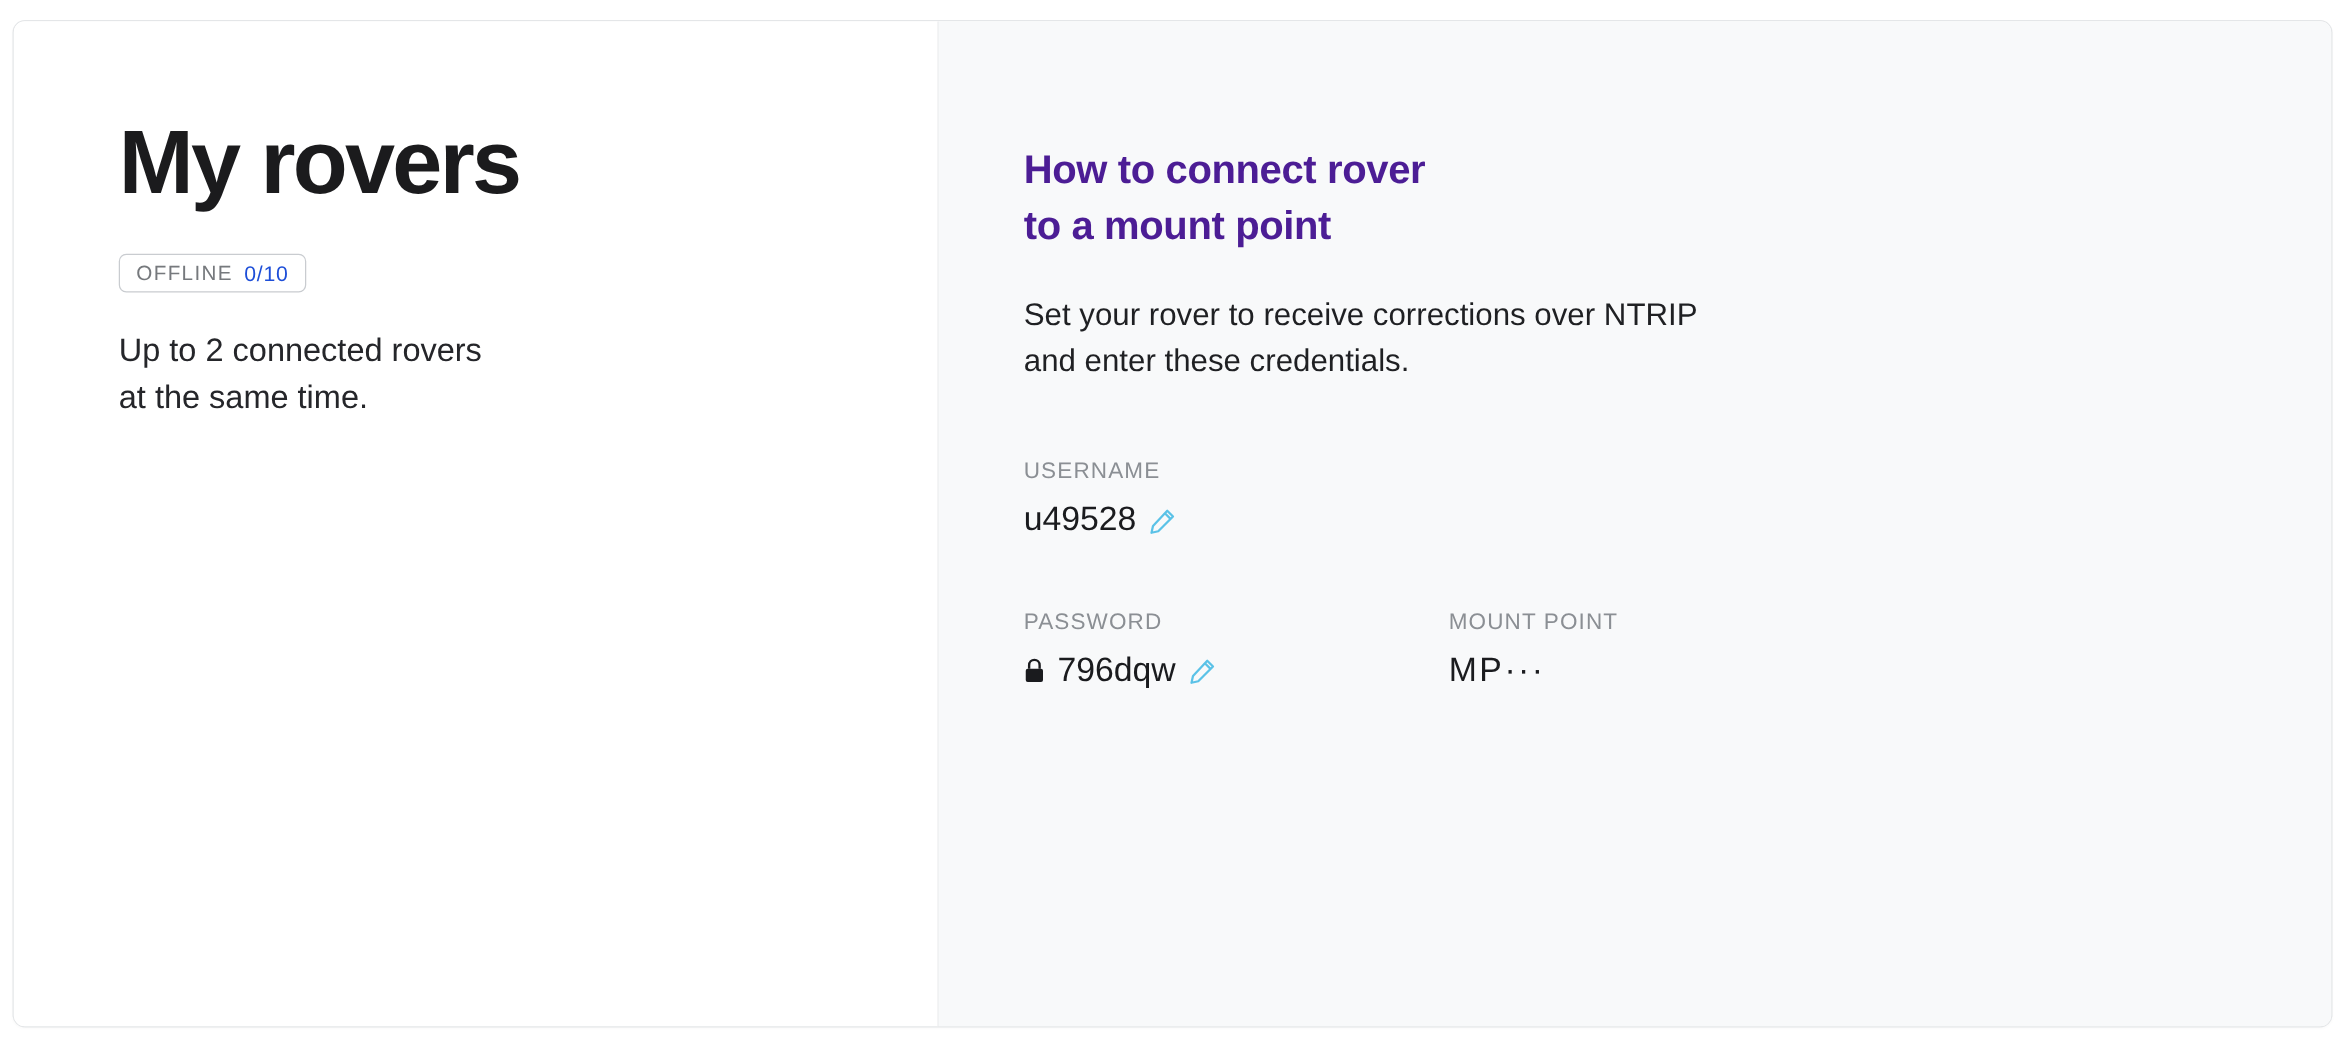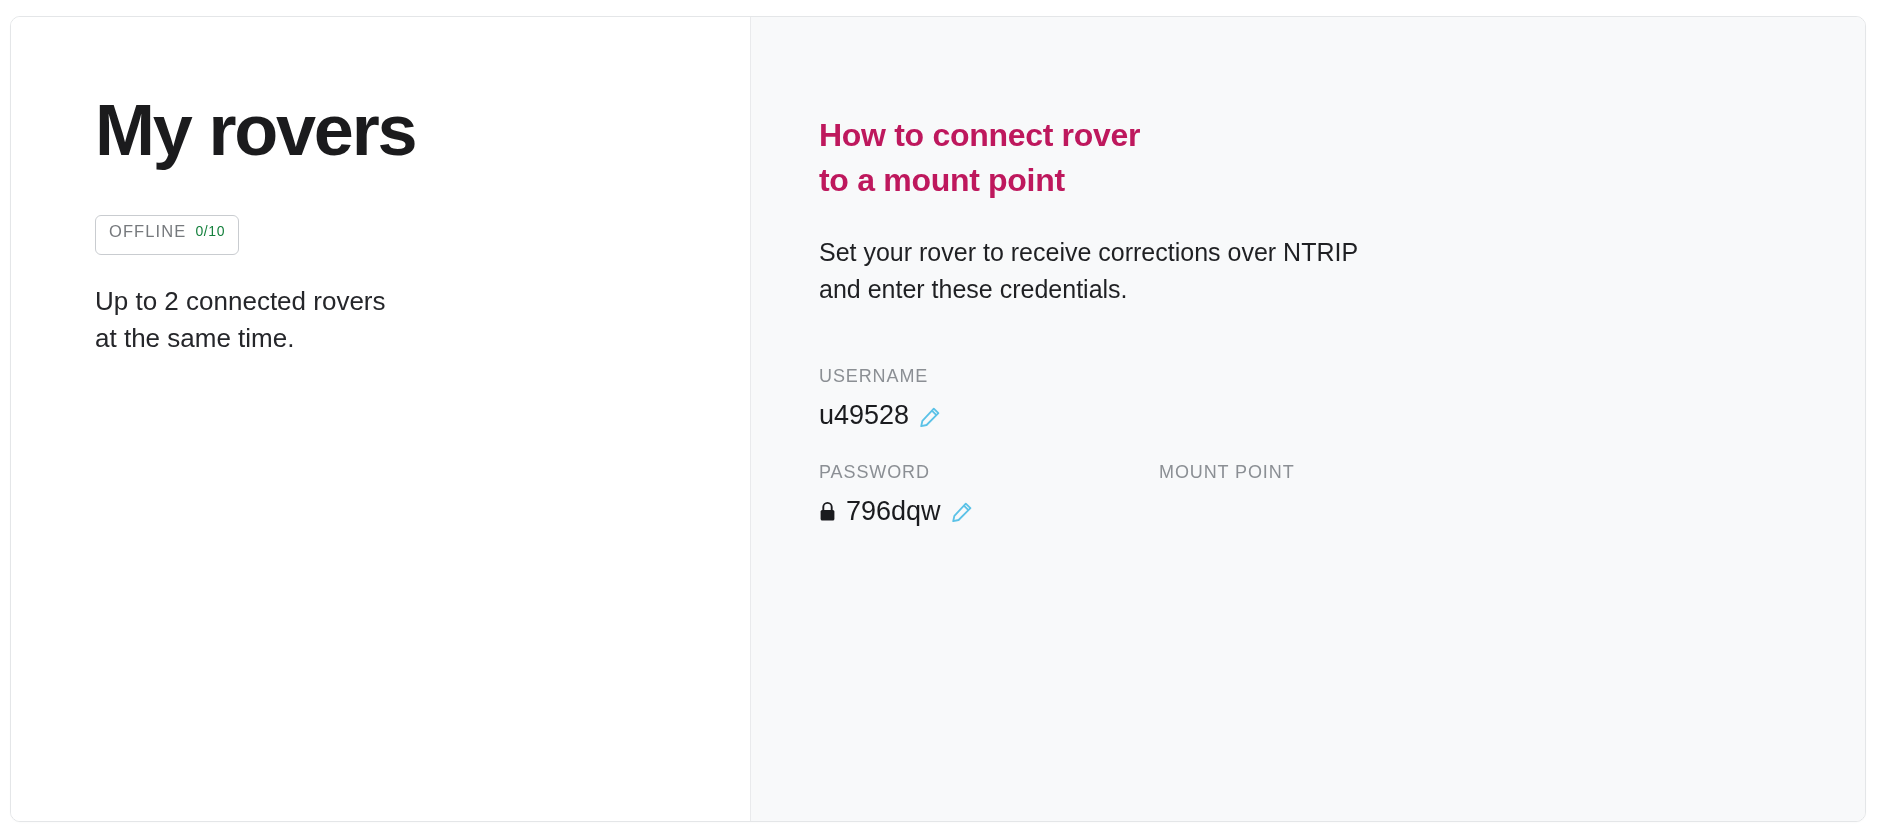--- a/index.html
+++ b/index.html
@@ -50,36 +50,36 @@
     letter-spacing: -2.2px;
     color: #1b1b1d;
     line-height: 1.05;
     margin: 0;
   }
 
   .status-badge {
     display: inline-flex;
     align-items: center;
     gap: 9px;
-    margin-top: 46px;
-    padding: 6px 13px 13px 13px;
+    margin-top: 34px;
+    padding: 6px 13px 3px 13px;
     border: 1px solid #c9ccd0;
     border-radius: 6px;
     box-sizing: border-box;
   }
   .status-badge .state {
     font-size: 16.5px;
     letter-spacing: 1.1px;
     color: #76797d;
     font-weight: 400;
   }
   .status-badge .count {
-    font-size: 14px;
+    font-size: 17px;
     letter-spacing: 0.6px;
-    color: #15803d;
+    color: #1d4ed8;
     font-weight: 400;
   }
 
   .left-desc {
     margin-top: 28px;
     font-size: 26px;
     line-height: 1.45;
     color: #25262a;
     max-width: 520px;
   }
@@ -90,21 +90,21 @@
     flex: 1 1 auto;
     background: #f8f9fa;
     box-sizing: border-box;
     padding: 96px 0 0 68px;
     position: relative;
   }
 
   .connect-title {
     font-size: 32px;
     font-weight: 700;
-    color: #be185d;
+    color: #4c1d95;
     line-height: 1.42;
     letter-spacing: -0.3px;
     margin: 0;
   }
   .connect-title .line { display: block; }
 
   .connect-sub {
     margin-top: 30px;
     font-size: 25px;
     line-height: 1.47;
@@ -115,21 +115,21 @@
   .creds {
     margin-top: 60px;
     position: relative;
     width: 860px;
   }
 
   .cred-row {
     display: flex;
     align-items: flex-start;
   }
-  .cred-row + .cred-row { margin-top: 31px; }
+  .cred-row + .cred-row { margin-top: 56px; }
 
   .cred-col-1 { width: 340px; flex: 0 0 340px; }
   .cred-col-2 { width: 340px; flex: 0 0 340px; }
   .cred-col-3 { flex: 1 1 auto; }
 
   .cred-label {
     font-size: 18px;
     letter-spacing: 0.9px;
     color: #8b8f94;
     font-weight: 400;
@@ -247,20 +247,23 @@
                 <svg viewBox="0 0 22 22" width="22" height="22" xmlns="http://www.w3.org/2000/svg">
                   <path d="M14.8 2.6 L19.4 7.2 L7.6 19 L2.2 20.2 L3.4 14.8 Z" fill="none" stroke="#5bc2e7" stroke-width="1.8" stroke-linejoin="round"></path>
                   <path d="M12.9 4.6 L17.4 9.1" fill="none" stroke="#5bc2e7" stroke-width="1.8"></path>
                 </svg>
               </span>
             </div>
           </div>
 
           <div class="cred-col-2">
             <div class="cred-label">MOUNT POINT</div>
+            <div class="cred-value">
+              <span class="mp-dots">MP···</span>
+            </div>
           </div>
 
           <div class="cred-col-3"></div>
 
         </div>
 
       </div>
     </div>
 
   </div>

